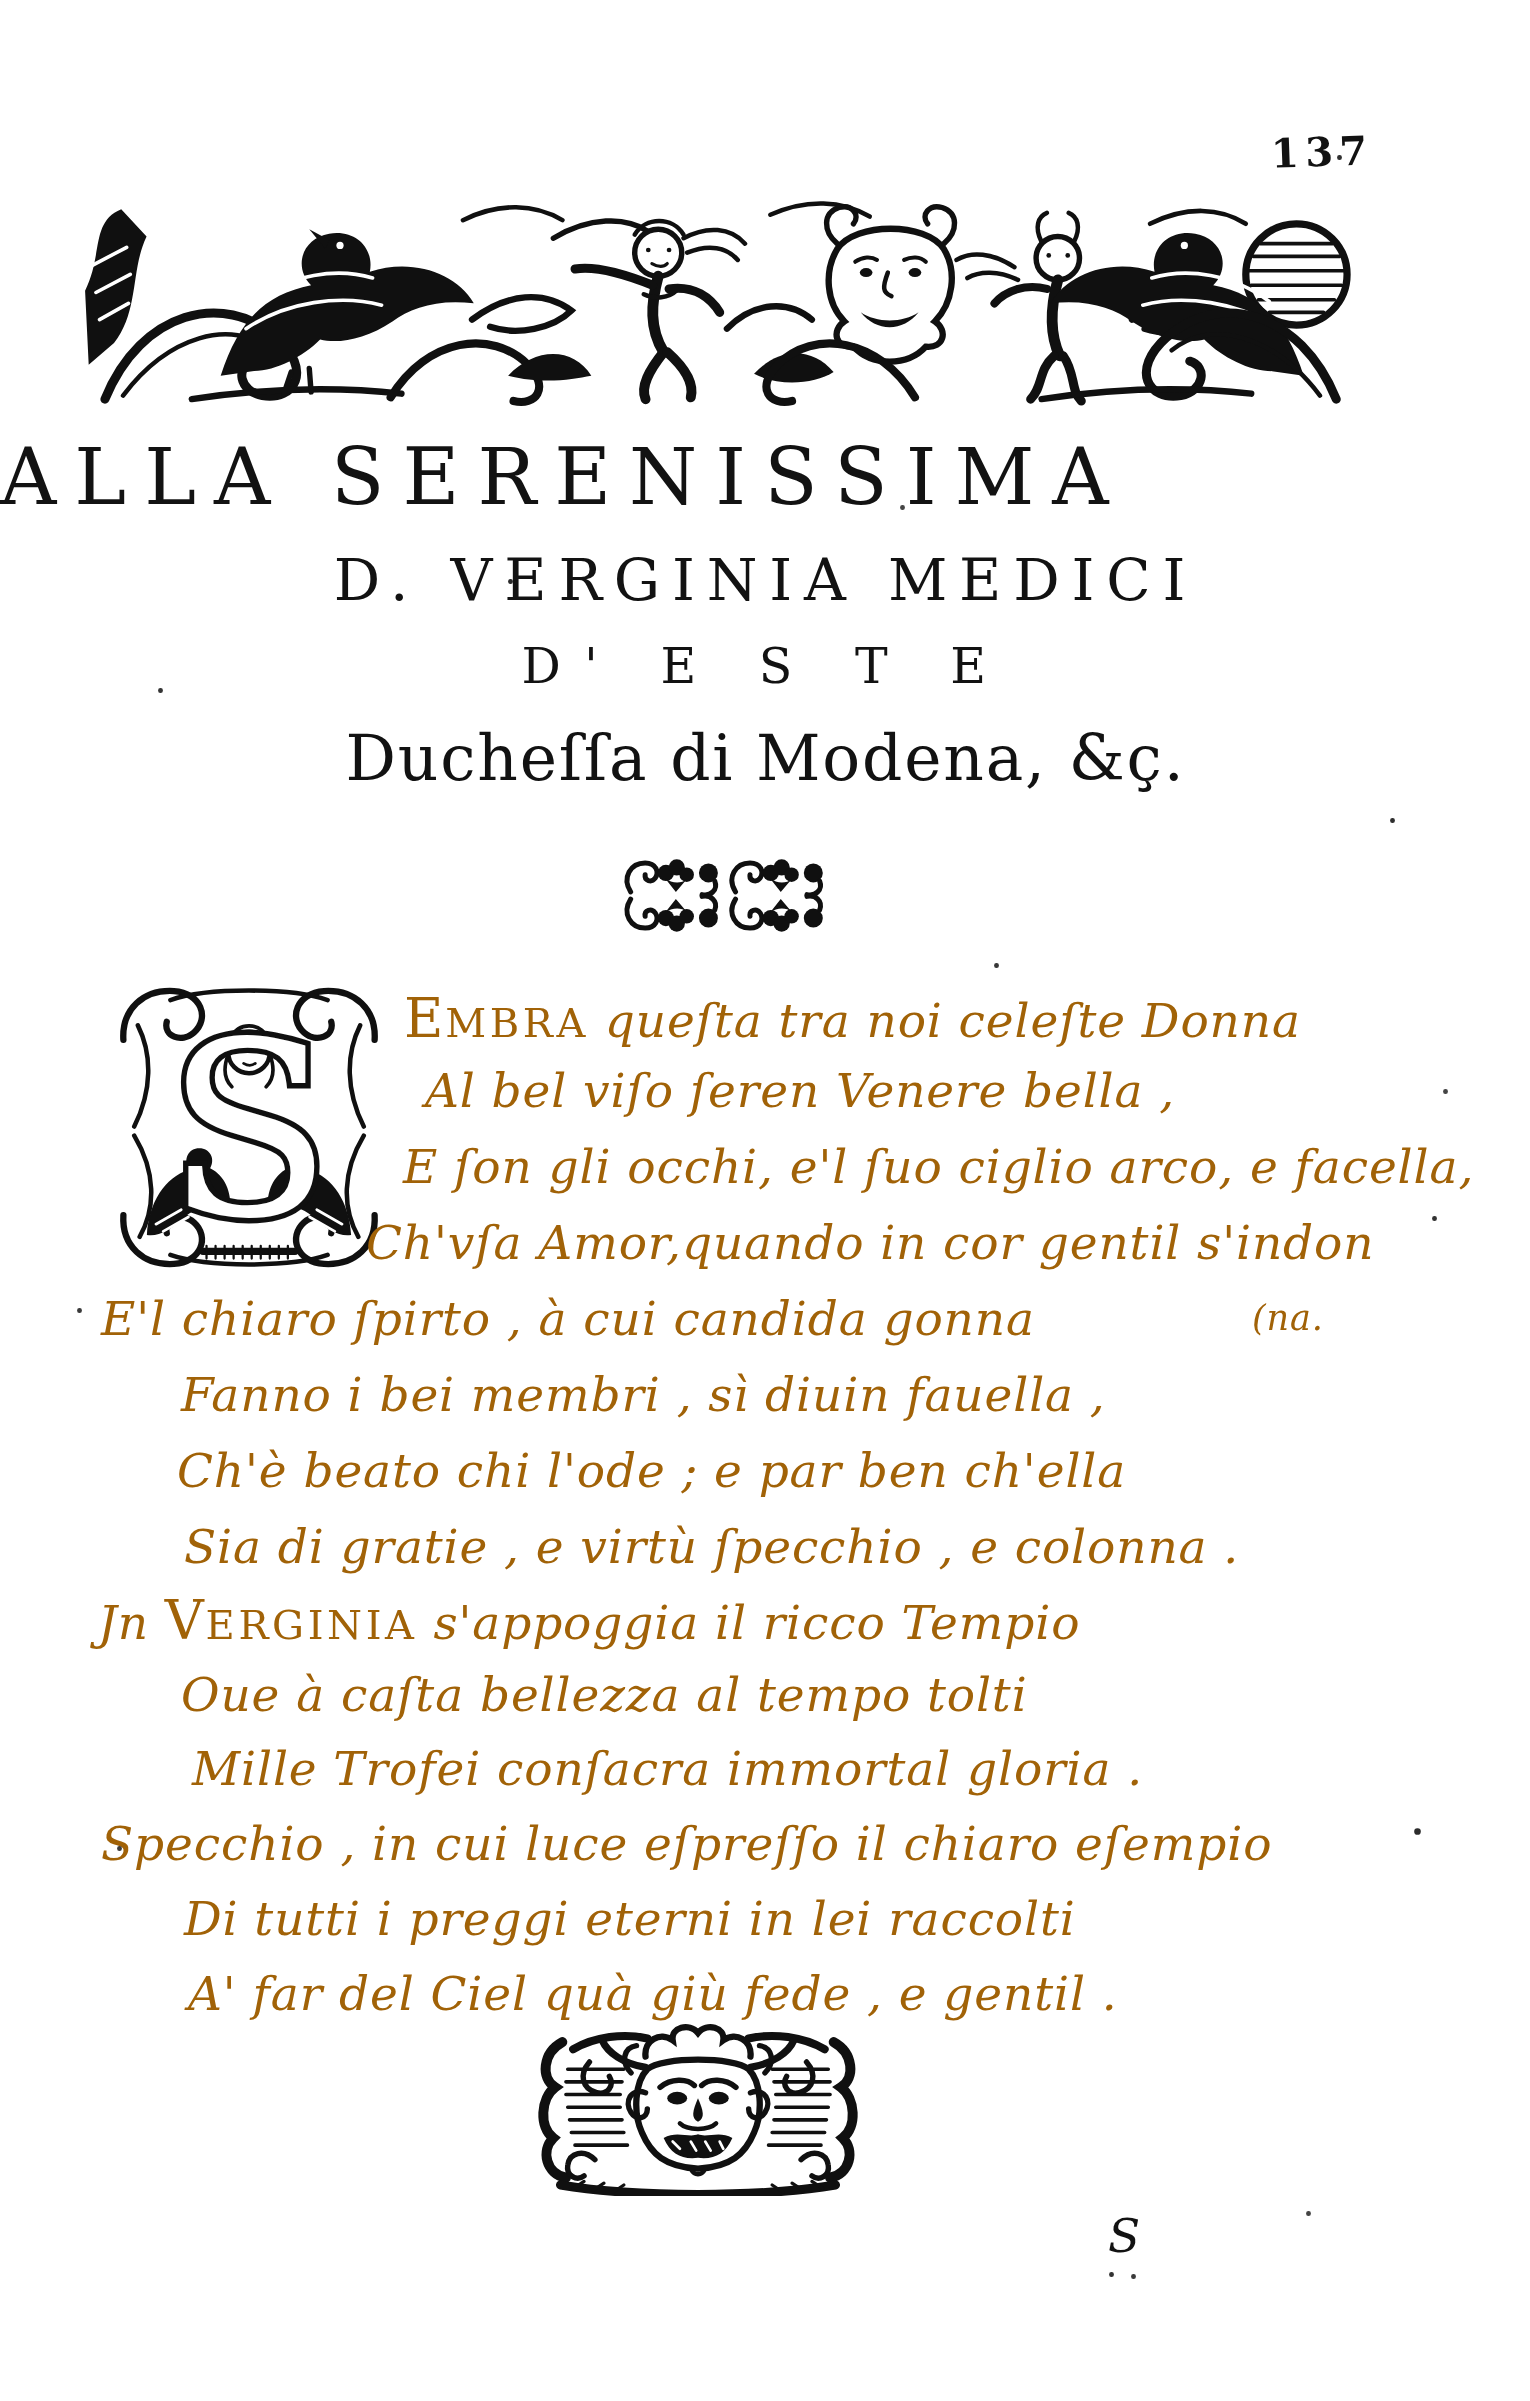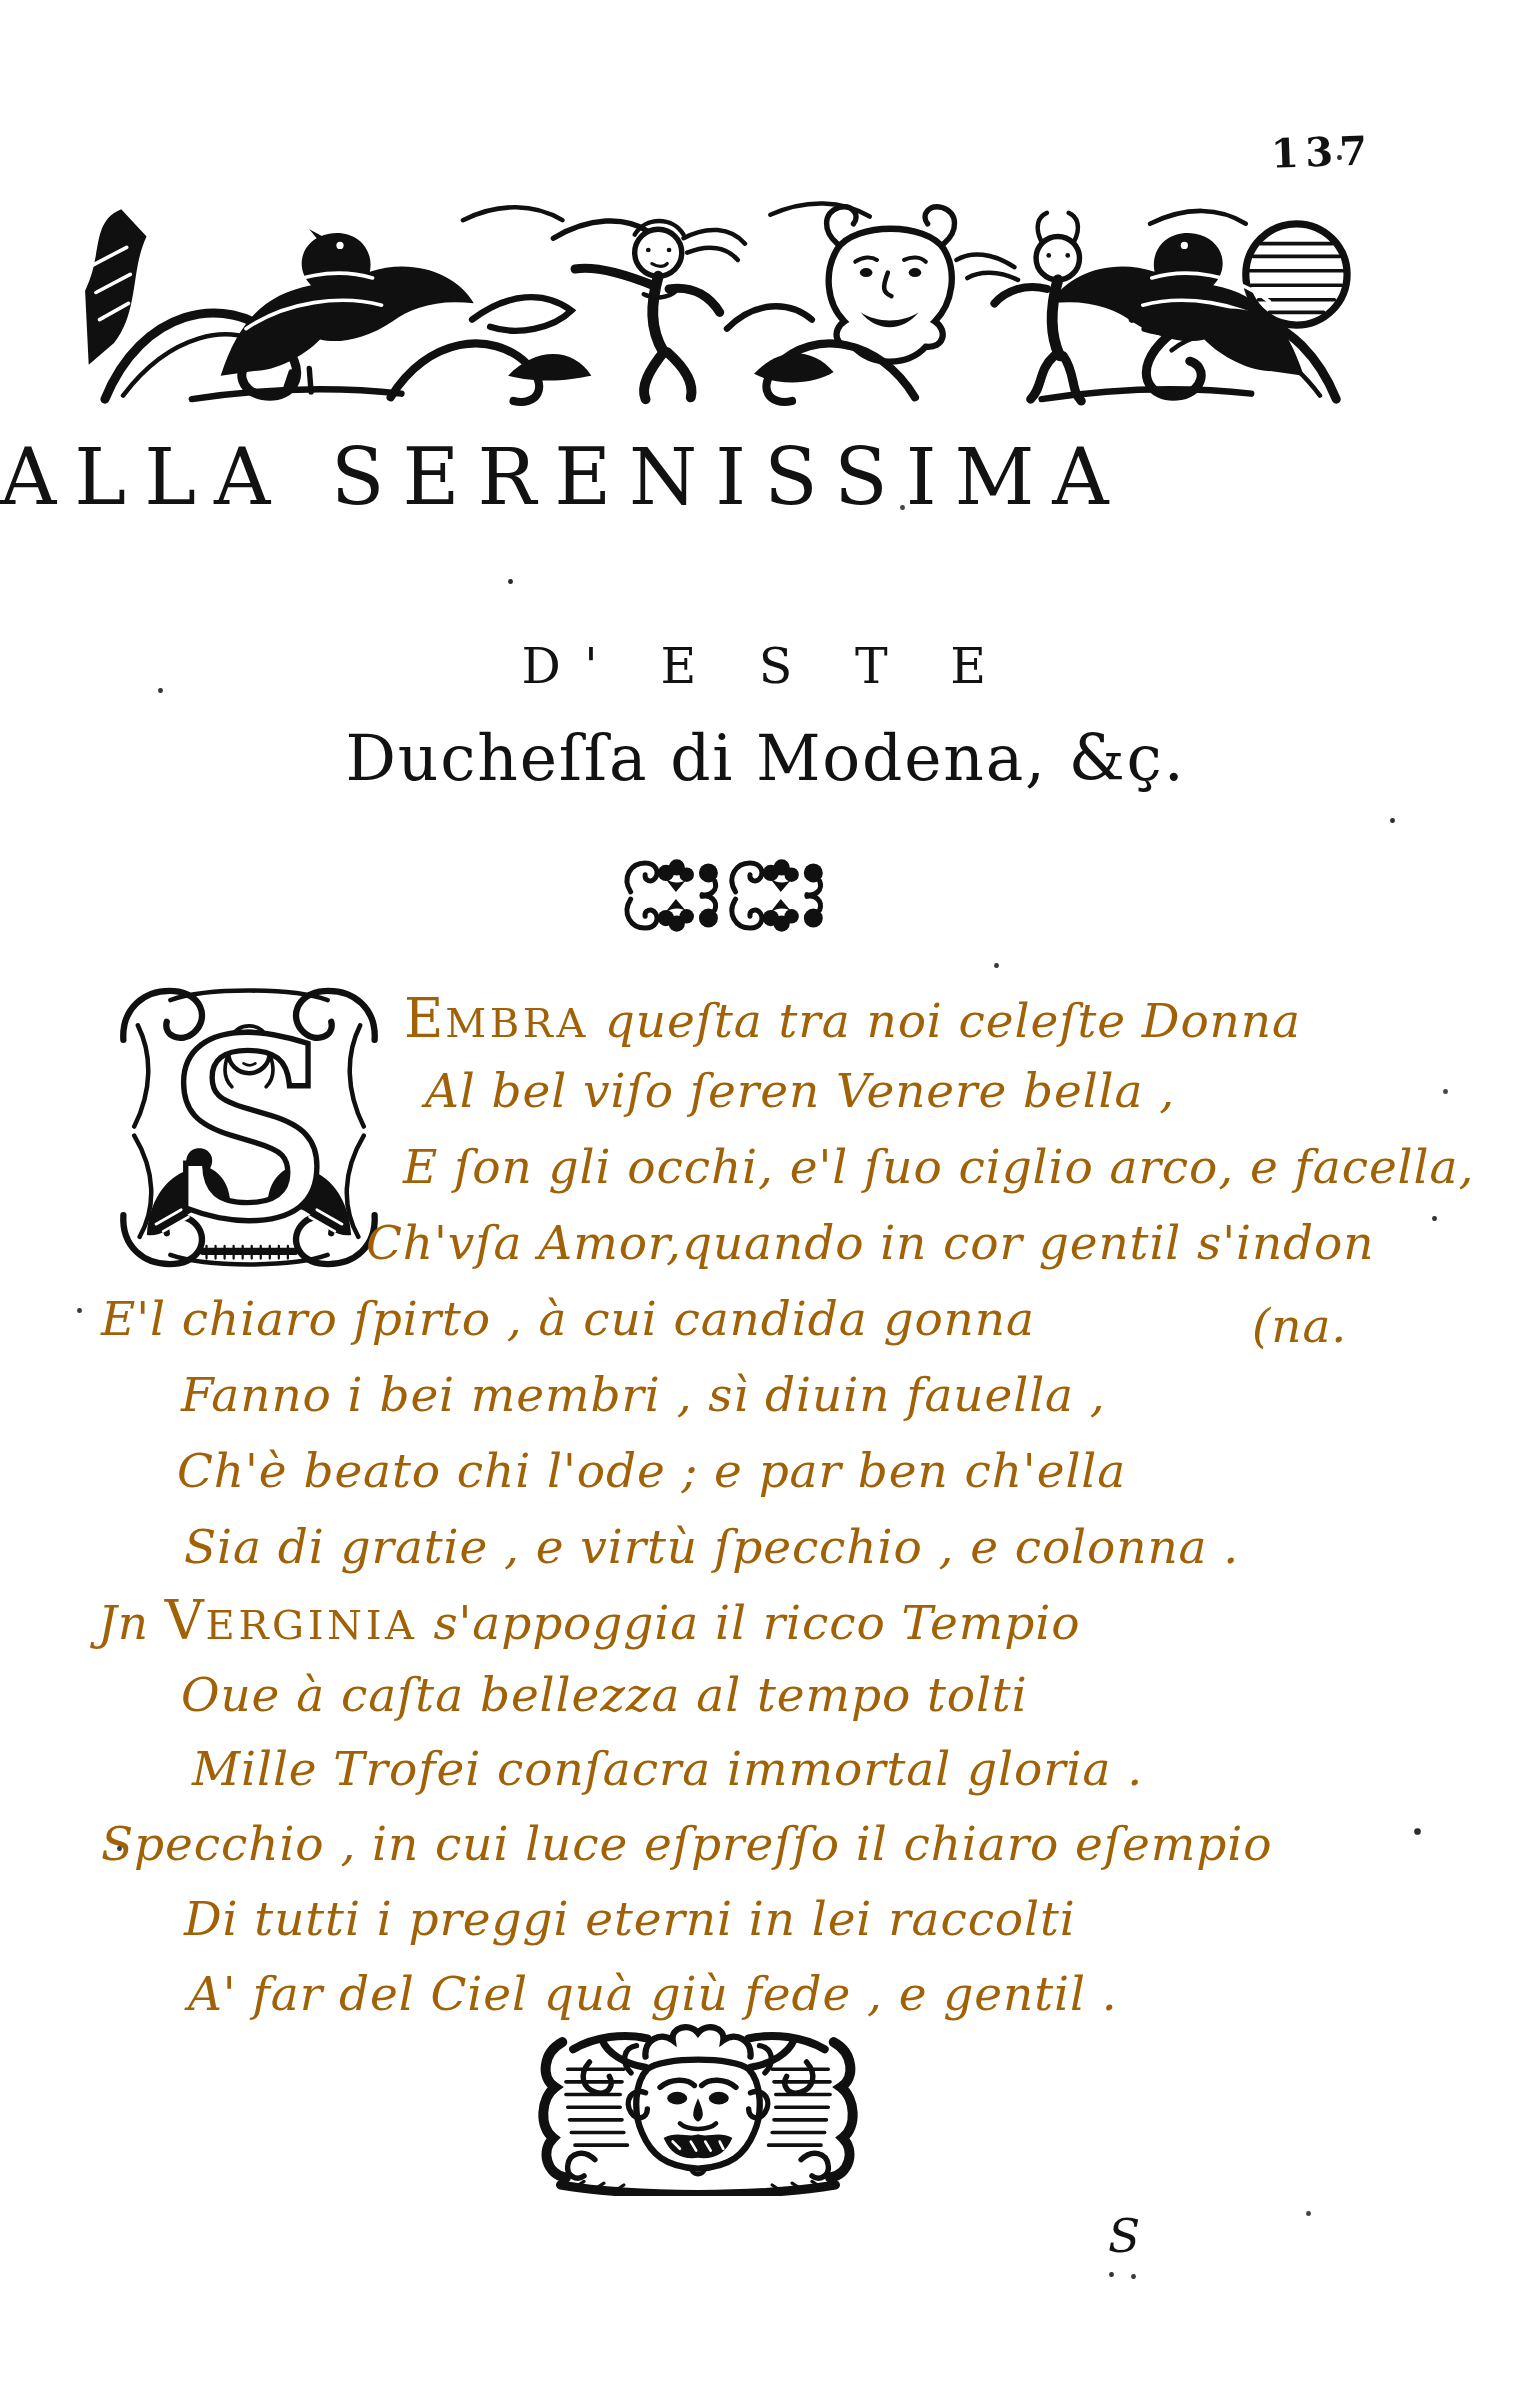--- a/index.html
+++ b/index.html
@@ -25,21 +25,21 @@
     font-size:63px;letter-spacing:1.8px;}
   .divider{top:852px;left:618px;width:217px;height:87px;}
   .divider svg{display:block;width:100%;height:100%;}
   .initial{top:982px;left:116px;width:266px;height:291px;}
   .initial svg{display:block;width:100%;height:100%;}
   .pline{
     font-style:italic;font-size:47px;letter-spacing:0.9px;color:#a16207;
   }
   .lead-cap{font-style:normal;font-size:54px;letter-spacing:1.8px;}
   .smallcaps{font-style:normal;font-size:40px;letter-spacing:3.6px;}
-  .catchword{font-style:italic;font-size:47px;text-align:right;}
+  .catchword{font-style:italic;font-size:35px;text-align:right;}
   .tailpiece{top:2022px;left:537px;width:322px;height:174px;}
   .tailpiece svg{display:block;width:100%;height:100%;}
   .sig{top:2208px;left:1108px;font-style:italic;font-size:47px;}
   .specks{top:0;left:0;width:2.7px;height:2.7px;background:transparent;border-radius:50%;
     box-shadow:
       509px 580px 0 0.9px #2a2a2a, 1338px 156px 0 0.9px #303030,
       159px 689px 0 0.9px #343434, 1391px 819px 0 0.9px #2e2e2e,
       995px 964px 0 0.9px #383838, 1433px 1217px 0 0.9px #333,
       78px 1309px 0 0.9px #3a3a3a, 1444px 1090px 0 0.9px #444,
       118px 1847px 0 0.9px #3c3c3c, 1416px 1830px 0 1.8px #2c2c2c,
@@ -137,20 +137,21 @@
         <path d="M920,236 C 880,170 808,160 768,200 C 743,226 760,246 784,240" stroke-width="9"></path>
 
         <path d="M420,40 C 460,20 500,22 530,40" stroke-width="5"></path>
         <path d="M760,34 C 800,16 840,18 870,36" stroke-width="5"></path>
         <path d="M1180,44 C 1220,24 1258,26 1286,44" stroke-width="5"></path>
       </g>
     </svg>
   </div>
 
   <div class="abs title1">ALLA SERENISSIMA</div>
+  <div class="abs title2">D. VERGINIA MEDICI</div>
   <div class="abs title3">D' E S T E</div>
   <div class="abs title4">Ducheſſa di Modena, &amp;ç.</div>
 
   <div class="abs divider">
     <svg viewBox="0 0 240 96" xmlns="http://www.w3.org/2000/svg">
       <defs>
         <g id="fl" stroke="#101010" fill="none" stroke-linecap="round">
           <path d="M8,36 C -2,20 8,4 24,4 C 36,4 40,14 35,21 C 31,26 23,24 24,17" stroke-width="5.5"></path>
           <circle cx="47" cy="15" r="9" fill="#101010" stroke="none"></circle>
           <circle cx="59" cy="9" r="9" fill="#101010" stroke="none"></circle>

